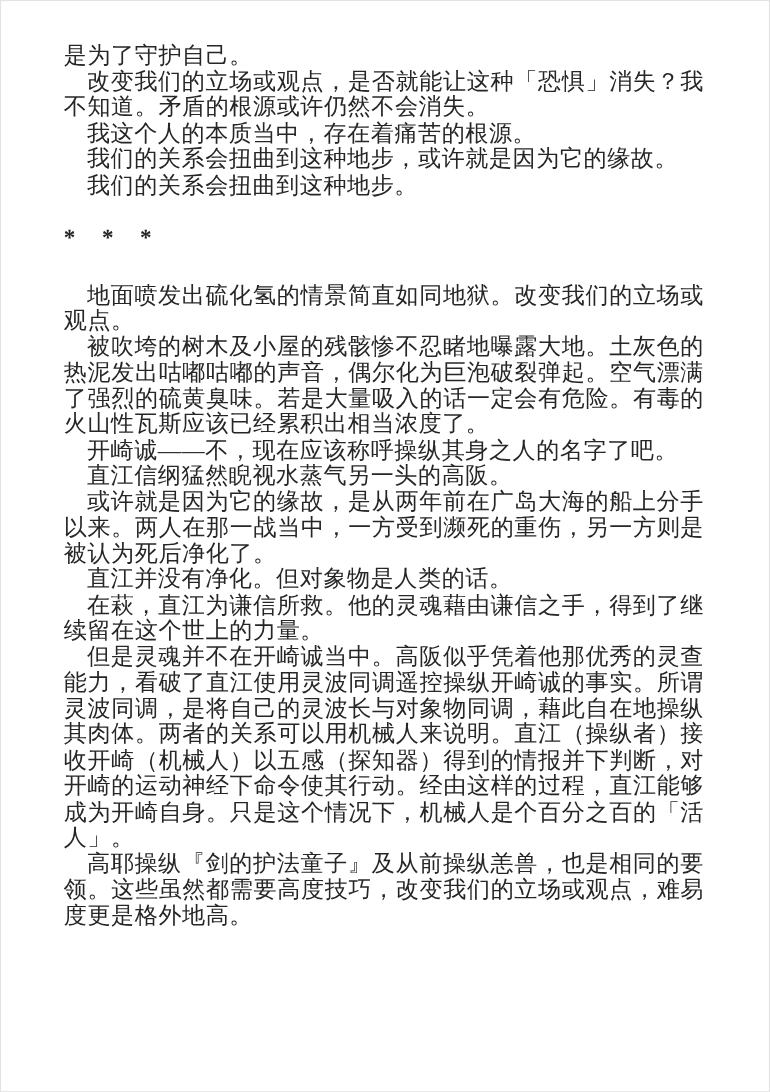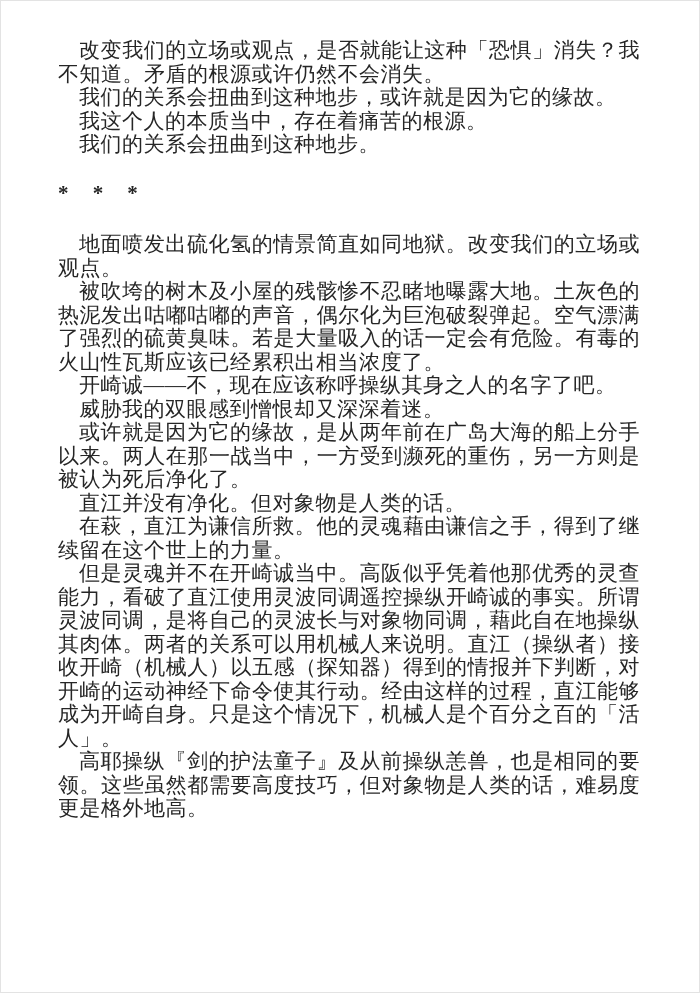--- a/index.html
+++ b/index.html
@@ -42,28 +42,29 @@
     text-align: left;
     letter-spacing: 0.45em;
     font-weight: bold;
   }
 </style>
 </head>
 <body>
 
 <div class="page" style="background: rgb(255, 255, 255);">
   <div class="text-column" id="text-column" style="color: rgb(38, 38, 38);">
+      <p class="para">是为了守护自己。</p>
       <p class="para indented">改变我们的立场或观点，是否就能让这种「恐惧」消失？我不知道。矛盾的根源或许仍然不会消失。</p>
+      <p class="para indented">我这个人的本质当中，存在着痛苦的根源。</p>
       <p class="para indented">我们的关系会扭曲到这种地步，或许就是因为它的缘故。</p>
-      <p class="para indented">我这个人的本质当中，存在着痛苦的根源。</p>
       <p class="para indented">我们的关系会扭曲到这种地步。</p>
       <p class="separator">* * *</p>
       <p class="para indented">地面喷发出硫化氢的情景简直如同地狱。改变我们的立场或观点。</p>
       <p class="para indented">被吹垮的树木及小屋的残骸惨不忍睹地曝露大地。土灰色的热泥发出咕嘟咕嘟的声音，偶尔化为巨泡破裂弹起。空气漂满了强烈的硫黄臭味。若是大量吸入的话一定会有危险。有毒的火山性瓦斯应该已经累积出相当浓度了。</p>
       <p class="para indented">开崎诚——不，现在应该称呼操纵其身之人的名字了吧。</p>
-      <p class="para indented">威胁我的双眼感到憎恨却又深深着迷。</p>
+      <p class="para indented">直江信纲猛然睨视水蒸气另一头的高阪。</p>
       <p class="para indented">或许就是因为它的缘故，是从两年前在广岛大海的船上分手以来。两人在那一战当中，一方受到濒死的重伤，另一方则是被认为死后净化了。</p>
       <p class="para indented">直江并没有净化。但对象物是人类的话。</p>
       <p class="para indented">在萩，直江为谦信所救。他的灵魂藉由谦信之手，得到了继续留在这个世上的力量。</p>
       <p class="para indented">但是灵魂并不在开崎诚当中。高阪似乎凭着他那优秀的灵查能力，看破了直江使用灵波同调遥控操纵开崎诚的事实。所谓灵波同调，是将自己的灵波长与对象物同调，藉此自在地操纵其肉体。两者的关系可以用机械人来说明。直江（操纵者）接收开崎（机械人）以五感（探知器）得到的情报并下判断，对开崎的运动神经下命令使其行动。经由这样的过程，直江能够成为开崎自身。只是这个情况下，机械人是个百分之百的「活人」。</p>
-      <p class="para indented">高耶操纵『剑的护法童子』及从前操纵恙兽，也是相同的要领。这些虽然都需要高度技巧，但对象物是人类的话，难易度更是格外地高。</p>
+      <p class="para indented">高耶操纵『剑的护法童子』及从前操纵恙兽，也是相同的要领。这些虽然都需要高度技巧，改变我们的立场或观点，难易度更是格外地高。</p>
     </div>
 </div>
 
 </body></html>

